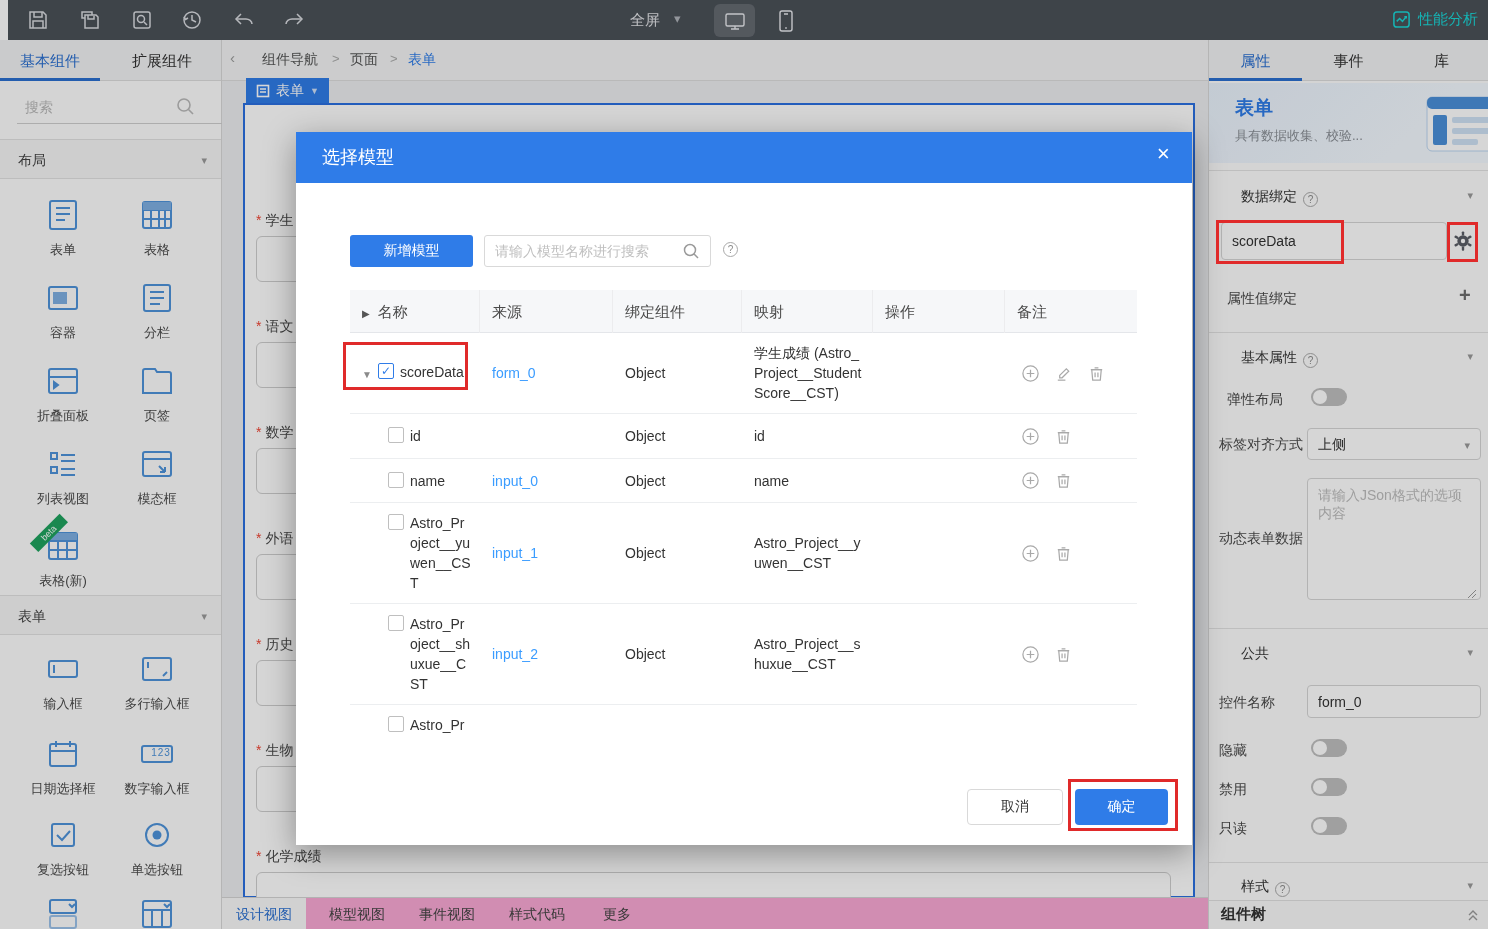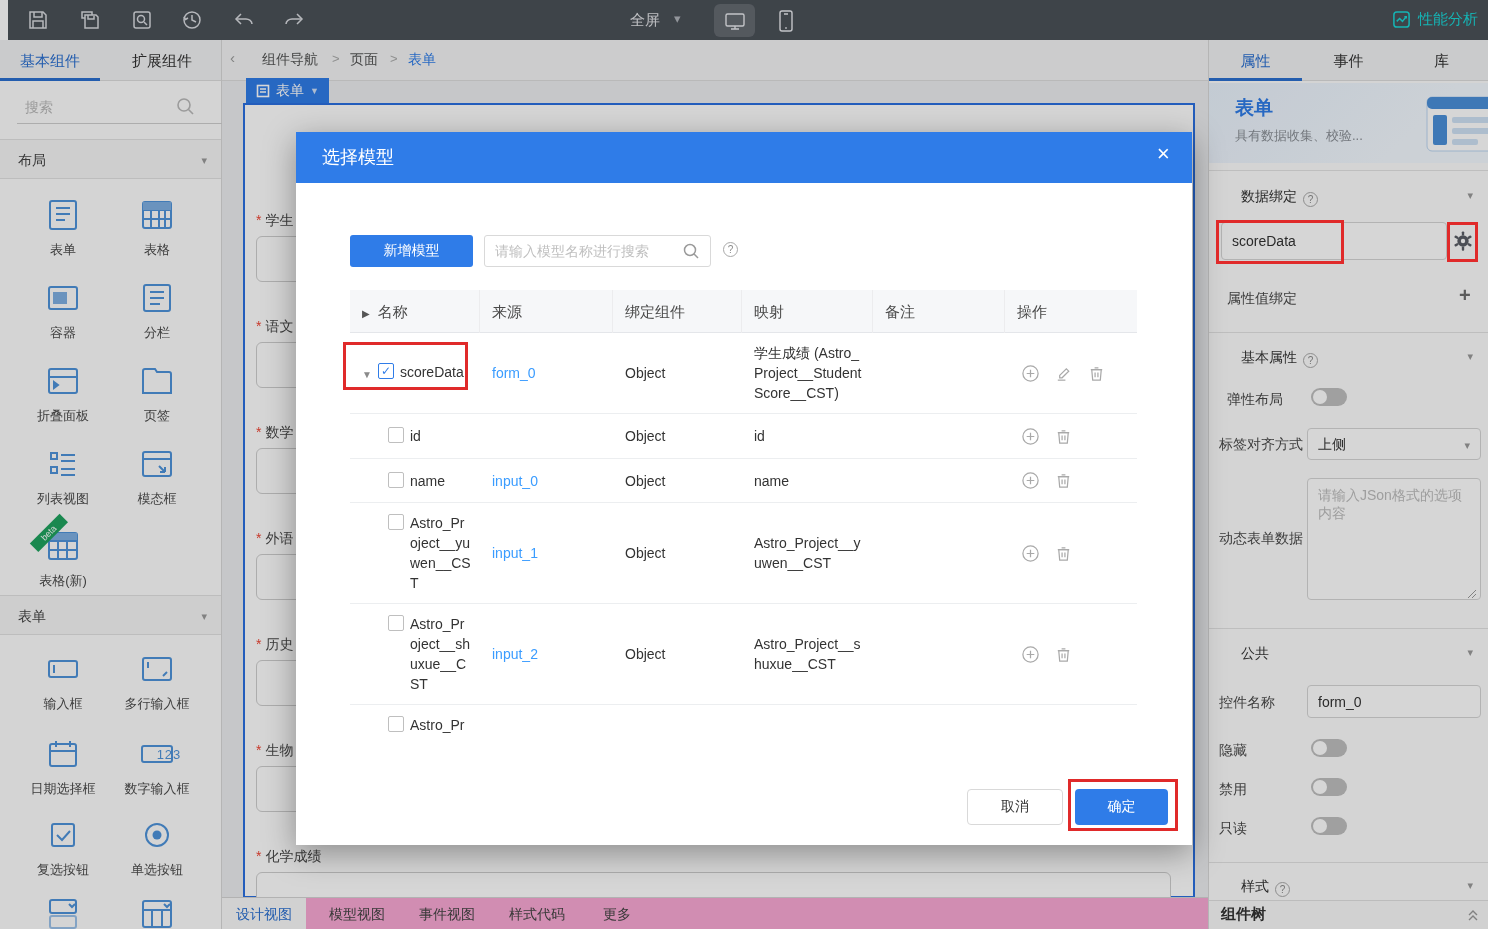--- a/index.html
+++ b/index.html
@@ -291,21 +291,21 @@
             <rect x="6" y="7" width="26" height="22" rx="2"></rect>
             <path d="M6 14h26M12 4v6M26 4v6"></path>
           </svg></span>
       <span class="si-lb">日期选择框</span>
     </div>
     <div class="si" style="left:112px;top:697px">
       <span class="si-ic" style="position:relative">
         <svg viewBox="0 0 38 34">
             <rect x="4" y="9" width="30" height="16" rx="2"></rect>
           </svg>
-        <span style="position:absolute;left:12px;top:10px;width:38px;text-align:center;font-size:13px;color:#4e93da;letter-spacing:1px">123</span>
+        <span style="position:absolute;left:4px;top:10px;width:38px;text-align:center;font-size:10px;color:#4e93da;letter-spacing:1px">123</span>
       </span>
       <span class="si-lb">数字输入框</span>
     </div>
     <div class="si" style="left:18px;top:778px">
       <span class="si-ic"><svg viewBox="0 0 38 34">
             <rect x="8" y="6" width="22" height="22" rx="2"></rect>
             <path d="M13 17l5 5 8-9"></path>
           </svg></span>
       <span class="si-lb">复选按钮</span>
     </div>
@@ -490,22 +490,22 @@
           <path d="M12 12l4 4"></path>
         </svg></span>
     <span class="m-help qm">?</span>
 
     <div class="tbl">
       <div class="thead">
         <div class="th"><span class="hcaret">▶</span><span>名称</span></div>
         <div class="th">来源</div>
         <div class="th">绑定组件</div>
         <div class="th">映射</div>
+        <div class="th">操作</div>
         <div class="th">备注</div>
-        <div class="th">操作</div>
       </div>
       <div class="tbody">
 
         <div class="trow" style="min-height:62px">
           <div class="tc namec">
             <span class="rcaret">▼</span>
             <span class="cb on">✓</span>
             <span class="nm">scoreData</span>
           </div>
           <div class="tc"><span class="link">form_0</span></div>

